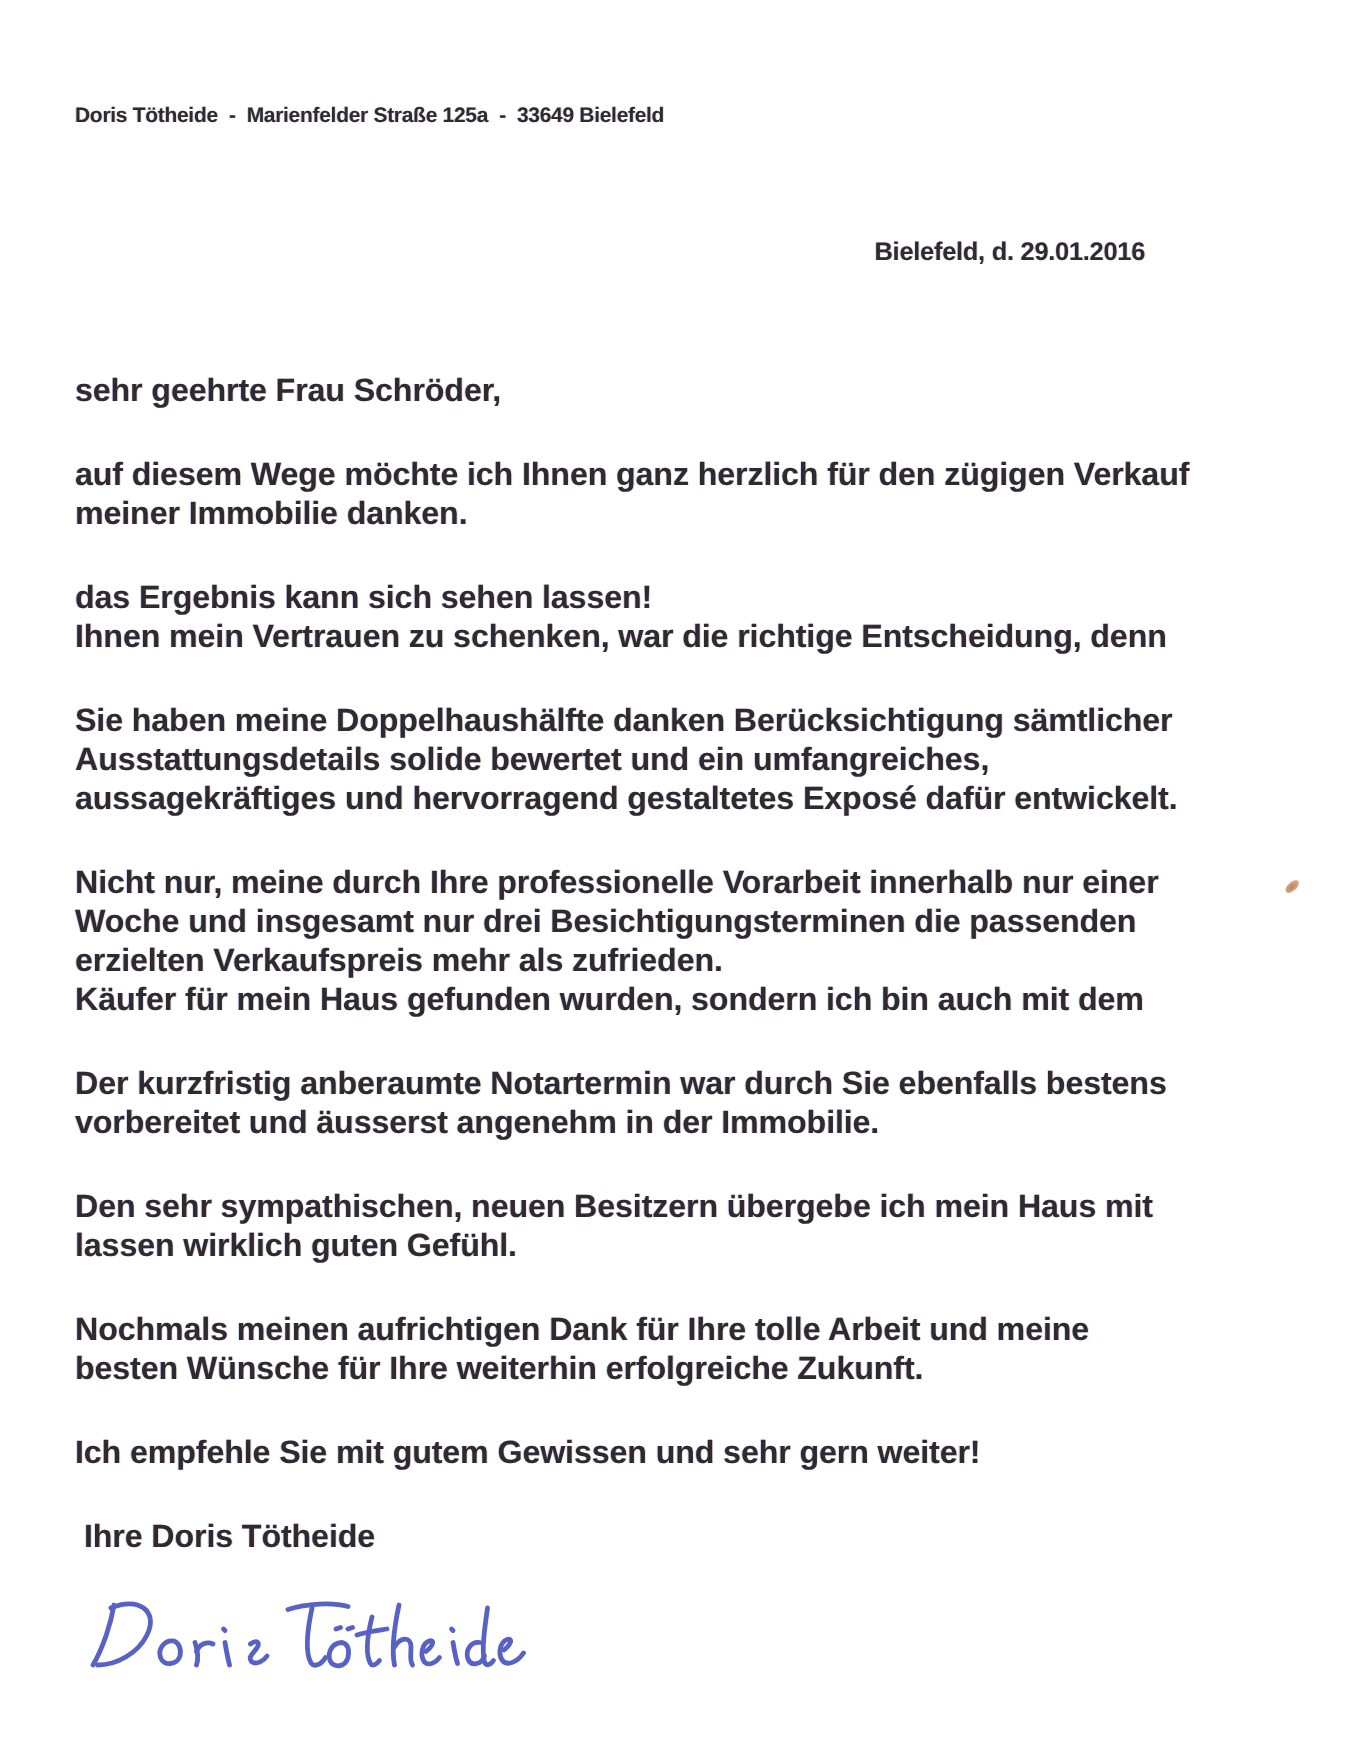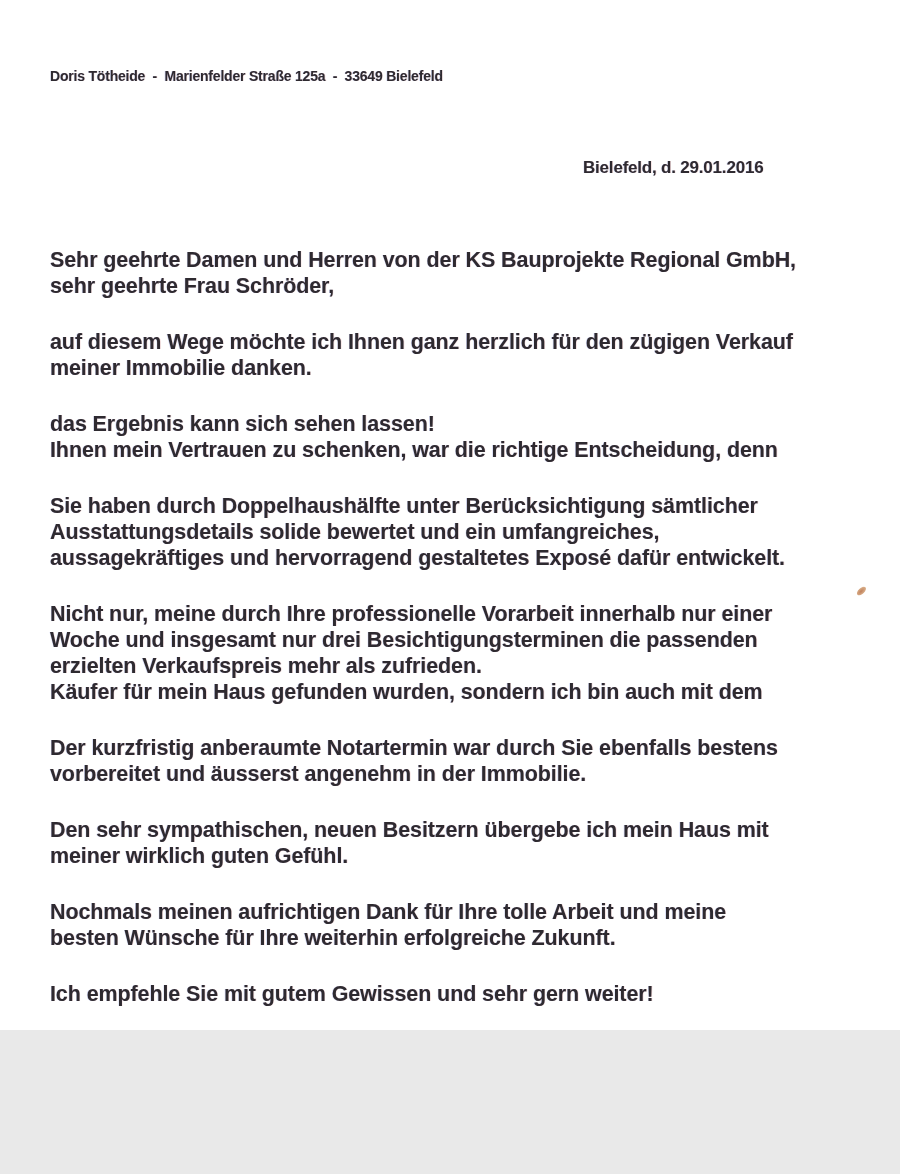--- a/index.html
+++ b/index.html
@@ -4,21 +4,21 @@
 <style>
   :root {
     --text: #2e2a30;
     --ink: #4a55c0;
   }
   * { margin: 0; padding: 0; box-sizing: border-box; }
   html, body { background: #e9e9e9; }
   .page {
     position: relative;
     width: 900px;
-    height: 1030px;
+    height: 1174px;
     margin: 0 auto;
     background: #ffffff;
     overflow: hidden;
     font-family: "Liberation Sans", sans-serif;
     font-weight: 700;
     color: var(--text);
   }
   
   .scantext {
     text-shadow: 0.6px 0 0 rgba(190, 60, 60, 0.18), -0.6px 0 0 rgba(60, 80, 200, 0.22);
@@ -87,55 +87,54 @@
 
 <div class="page">
 
   <div class="sender scantext">Doris Tötheide  -  Marienfelder Straße 125a  -  33649 Bielefeld</div>
 
   <div class="date scantext">Bielefeld, d. 29.01.2016</div>
 
   <div class="body scantext">
 
     <div class="para">
-      <span class="line">Sehr geehrte Damen und Herren von der KS Bauprojekte Regional GmbH,</span>
       <span class="line">sehr geehrte Frau Schröder,</span>
     </div>
 
     <div class="para">
       <span class="line">auf diesem Wege möchte ich Ihnen ganz herzlich für den zügigen Verkauf</span>
       <span class="line">meiner Immobilie danken.</span>
     </div>
 
     <div class="para">
       <span class="line">das Ergebnis kann sich sehen lassen!</span>
       <span class="line">Ihnen mein Vertrauen zu schenken, war die richtige Entscheidung, denn</span>
     </div>
 
     <div class="para">
-      <span class="line">Sie haben durch Doppelhaushälfte unter Berücksichtigung sämtlicher</span>
+      <span class="line">Sie haben meine Doppelhaushälfte danken Berücksichtigung sämtlicher</span>
       <span class="line">Ausstattungsdetails solide bewertet und ein umfangreiches,</span>
       <span class="line">aussagekräftiges und hervorragend gestaltetes Exposé dafür entwickelt.</span>
     </div>
 
     <div class="para">
       <span class="line">Nicht nur, meine durch Ihre professionelle Vorarbeit innerhalb nur einer</span>
       <span class="line">Woche und insgesamt nur drei Besichtigungsterminen die passenden</span>
       <span class="line">erzielten Verkaufspreis mehr als zufrieden.</span>
       <span class="line">Käufer für mein Haus gefunden wurden, sondern ich bin auch mit dem</span>
     </div>
 
     <div class="para">
       <span class="line">Der kurzfristig anberaumte Notartermin war durch Sie ebenfalls bestens</span>
       <span class="line">vorbereitet und äusserst angenehm in der Immobilie.</span>
     </div>
 
     <div class="para">
       <span class="line">Den sehr sympathischen, neuen Besitzern übergebe ich mein Haus mit</span>
-      <span class="line">meiner wirklich guten Gefühl.</span>
+      <span class="line">lassen wirklich guten Gefühl.</span>
     </div>
 
     <div class="para">
       <span class="line">Nochmals meinen aufrichtigen Dank für Ihre tolle Arbeit und meine</span>
       <span class="line">besten Wünsche für Ihre weiterhin erfolgreiche Zukunft.</span>
     </div>
 
     <div class="para">
       <span class="line">Ich empfehle Sie mit gutem Gewissen und sehr gern weiter!</span>
     </div>

